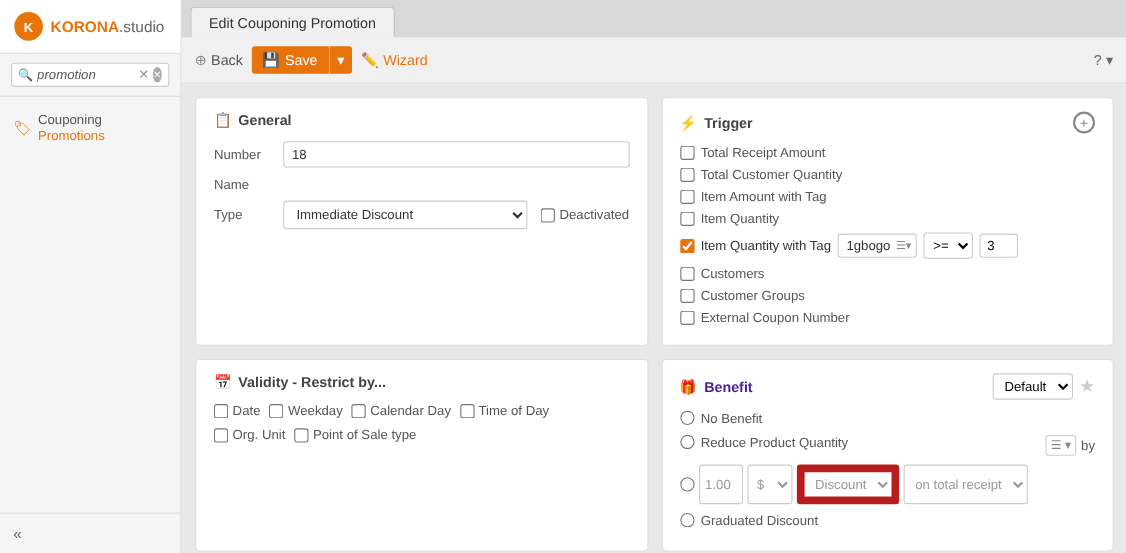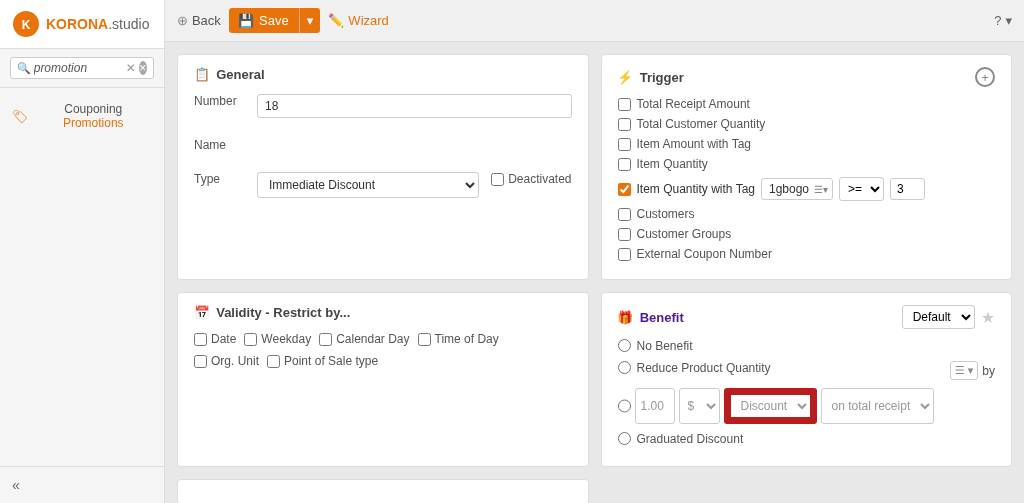--- a/index.html
+++ b/index.html
@@ -71,21 +71,21 @@
     .nav-item {
       padding: 6px 12px;
       font-size: 12px;
       color: #555;
       cursor: pointer;
       display: flex;
       align-items: center;
       gap: 6px;
     }
     .nav-item .nav-icon { color: #e8730a; font-size: 13px; }
-    .nav-item .nav-label { color: #555; text-align: center; }
+    .nav-item .nav-label { color: #555; }
     .nav-item .nav-label .highlight { color: #e8730a; }
     .sidebar-bottom {
       margin-top: auto;
       padding: 10px 12px;
       border-top: 1px solid #ddd;
     }
     .collapse-btn {
       cursor: pointer;
       color: #666;
       font-size: 14px;
@@ -208,22 +208,22 @@
       color: #444;
       margin-bottom: 12px;
       display: flex;
       align-items: center;
       gap: 6px;
     }
 
     
     .form-row {
       display: flex;
-      align-items: flex-start;
-      margin-bottom: 20px;
+      align-items: center;
+      margin-bottom: 8px;
       gap: 8px;
     }
     .form-label {
       width: 55px;
       font-size: 12px;
       color: #555;
       flex-shrink: 0;
     }
     .form-input {
       flex: 1;
@@ -433,20 +433,23 @@
       <span class="nav-label">Couponing <span class="highlight">Promotions</span></span>
     </div>
   </div>
   <div class="sidebar-bottom">
     <span class="collapse-btn">«</span>
   </div>
 </div>
 
 <div class="main-content">
 
+  <div class="tab-bar">
+    <div class="tab active">Edit Couponing Promotion</div>
+  </div>
 
   <div class="toolbar">
     <button class="btn-back">
       <span style="color:#888">⊕</span>
       <span>Back</span>
     </button>
     <button class="btn-save">
       <span class="save-main">
         <span>💾</span>
         <span>Save</span>

